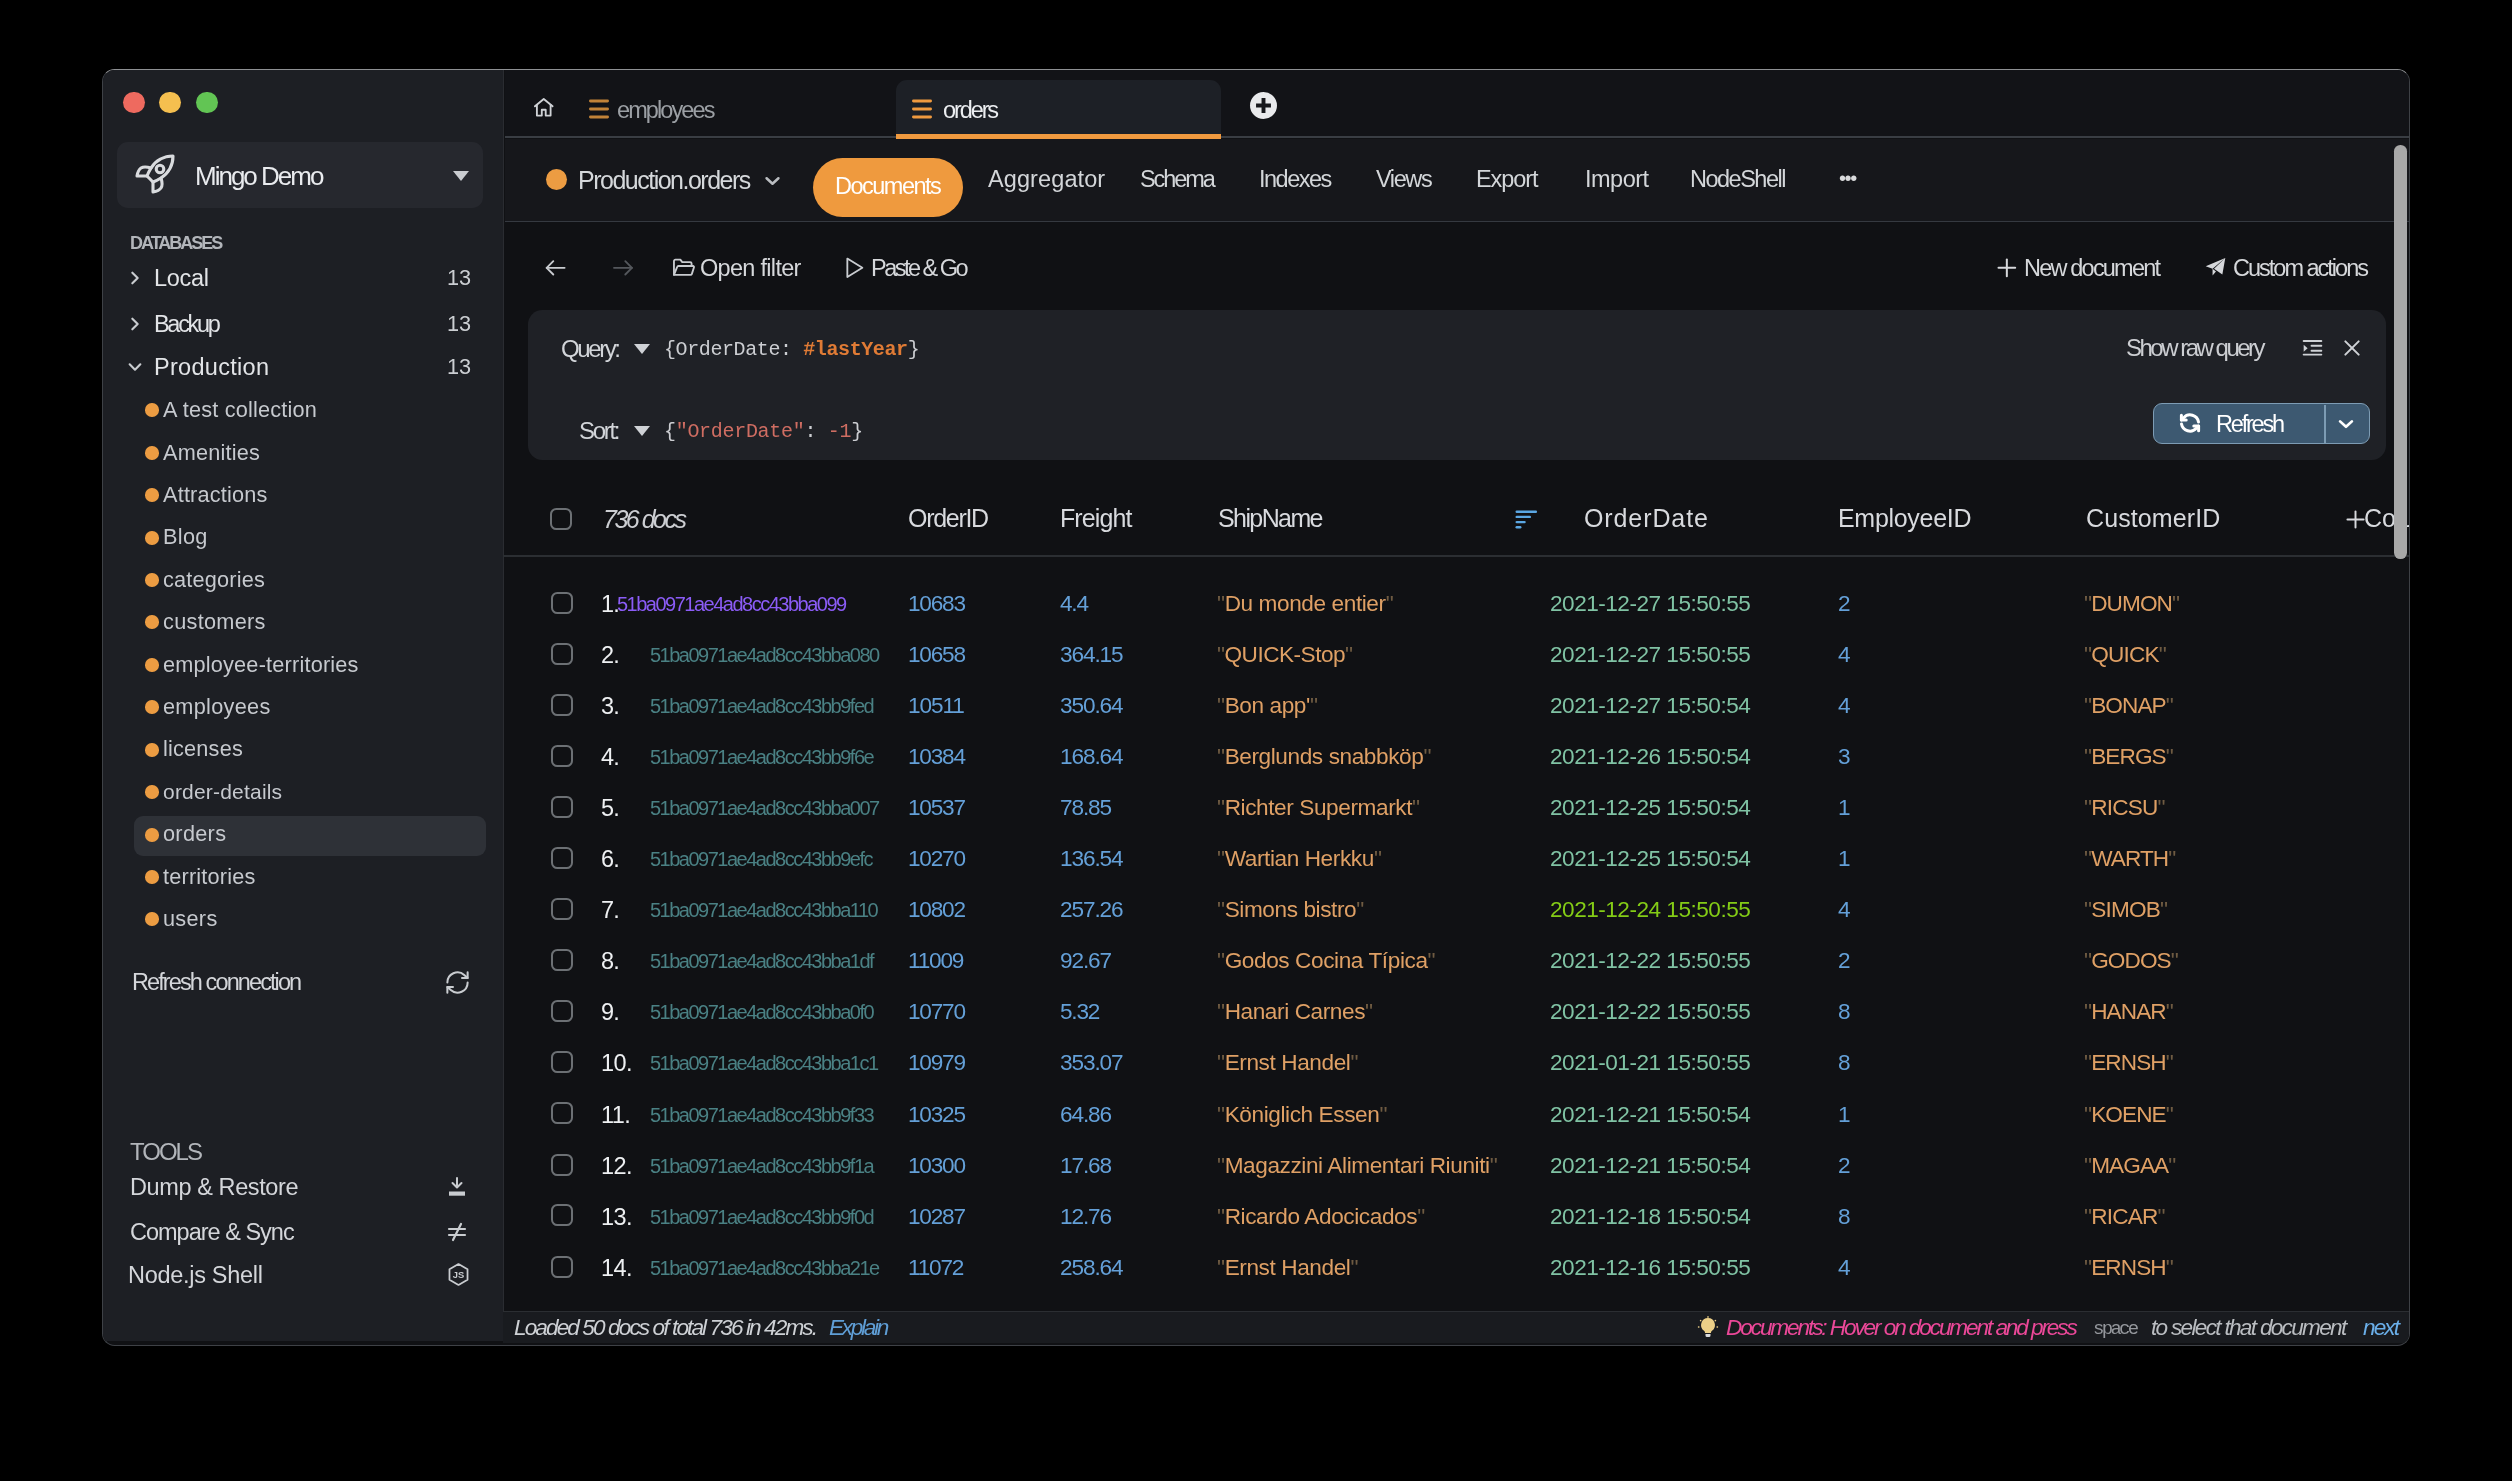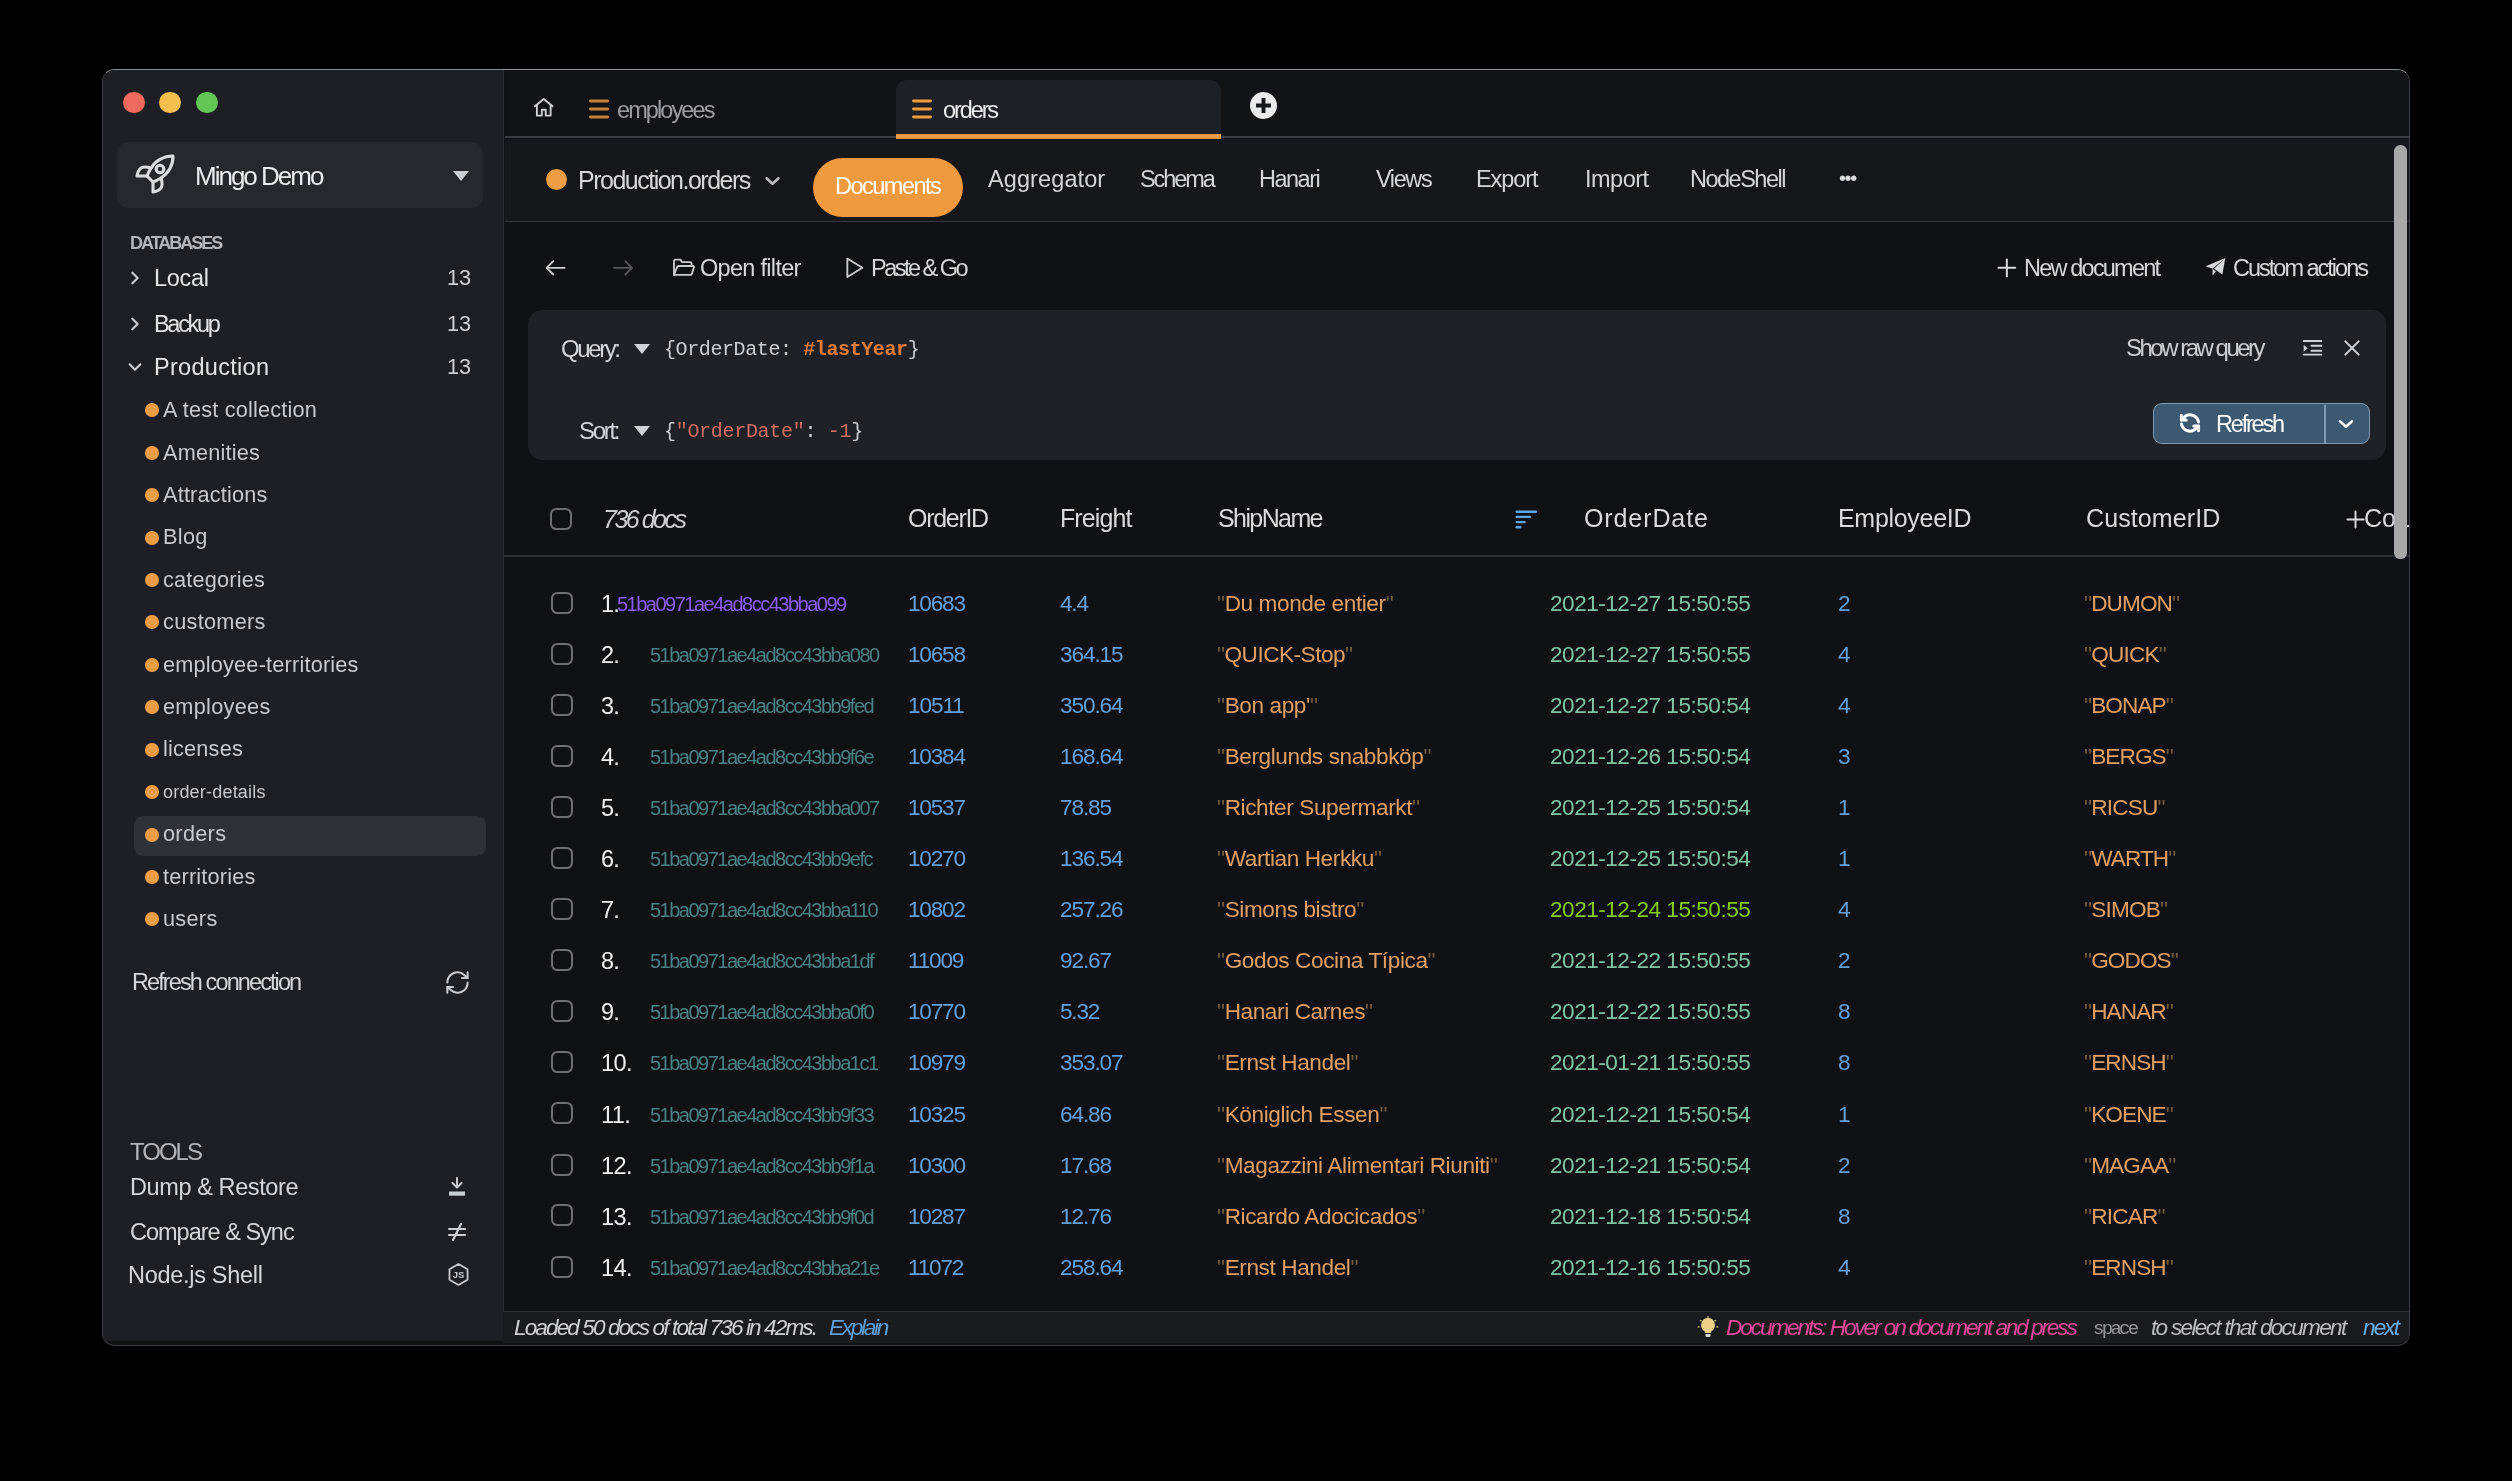--- a/index.html
+++ b/index.html
@@ -55,21 +55,21 @@
 <div class="t" style="left:60px;top:510px;font-family:'Liberation Sans',sans-serif;font-size:21.7px;color:#c6c9ce;letter-spacing:0.2px;">categories</div>
 <div class="dot" style="left:42px;top:545px;"></div>
 <div class="t" style="left:60px;top:552px;font-family:'Liberation Sans',sans-serif;font-size:21.7px;color:#c6c9ce;letter-spacing:0.3px;">customers</div>
 <div class="dot" style="left:42px;top:588px;"></div>
 <div class="t" style="left:60px;top:595px;font-family:'Liberation Sans',sans-serif;font-size:21.7px;color:#c6c9ce;letter-spacing:0.2px;">employee-territories</div>
 <div class="dot" style="left:42px;top:630px;"></div>
 <div class="t" style="left:60px;top:637px;font-family:'Liberation Sans',sans-serif;font-size:21.7px;color:#c6c9ce;letter-spacing:0.3px;">employees</div>
 <div class="dot" style="left:42px;top:673px;"></div>
 <div class="t" style="left:60px;top:679px;font-family:'Liberation Sans',sans-serif;font-size:21.7px;color:#c6c9ce;letter-spacing:0.2px;">licenses</div>
 <div class="dot" style="left:42px;top:715px;"></div>
-<div class="t" style="left:60px;top:722px;font-family:'Liberation Sans',sans-serif;font-size:18px;color:#c6c9ce;letter-spacing:0.2px;text-align:right;">order-details</div>
+<div class="t" style="left:60px;top:722px;font-family:'Liberation Sans',sans-serif;font-size:21px;color:#c6c9ce;letter-spacing:0.2px;text-align:right;">order-details</div>
 <div class="dot" style="left:42px;top:758px;"></div>
 <div class="t" style="left:60px;top:764px;font-family:'Liberation Sans',sans-serif;font-size:21.7px;color:#c6c9ce;letter-spacing:0.3px;">orders</div>
 <div class="dot" style="left:42px;top:800px;"></div>
 <div class="t" style="left:60px;top:807px;font-family:'Liberation Sans',sans-serif;font-size:21.7px;color:#c6c9ce;letter-spacing:0.2px;">territories</div>
 <div class="dot" style="left:42px;top:842px;"></div>
 <div class="t" style="left:60px;top:849px;font-family:'Liberation Sans',sans-serif;font-size:21.7px;color:#c6c9ce;letter-spacing:0.3px;">users</div>
 <div class="t" style="left:29px;top:912px;font-family:'Liberation Sans',sans-serif;font-size:23.5px;color:#d4d6da;letter-spacing:-1.9px;">Refresh connection</div>
 <svg class="ab" style="left:341px;top:899px;" width="27" height="27" viewBox="0 0 24 24" fill="none" stroke="#c9ccd0" stroke-width="1.8" stroke-linecap="round" stroke-linejoin="round">
 <path d="M21 12a9 9 0 0 1-15 6.7L3 16"></path>
       <path d="M3 12a9 9 0 0 1 15-6.7L21 8"></path>
@@ -121,21 +121,21 @@
     </svg>
 <div class="dot" style="left:443px;top:99px;width:21px;height:21px;"></div>
 <div class="t" style="left:475px;top:110px;font-family:'Liberation Sans',sans-serif;font-size:25px;color:#d5d8db;letter-spacing:-1.5px;">Production.orders</div>
 <svg class="ab" style="left:661px;top:104px;" width="17" height="13.5" viewBox="0 0 20 16" fill="none" stroke="#babdc1" stroke-width="3" stroke-linecap="round" stroke-linejoin="round">
       <path d="M3 5l7 6.5 7-6.5"></path>
     </svg>
 <div class="ab" style="left:710px;top:88px;width:150px;height:59px;background:#ef9a3e;border-radius:30px;"></div>
 <div class="t" style="left:732px;top:116px;font-family:'Liberation Sans',sans-serif;font-size:23.5px;color:#ffffff;letter-spacing:-1.5px;">Documents</div>
 <div class="t" style="left:885px;top:109px;font-family:'Liberation Sans',sans-serif;font-size:23.5px;color:#d3d6d9;letter-spacing:0.1px;">Aggregator</div>
 <div class="t" style="left:1037px;top:109px;font-family:'Liberation Sans',sans-serif;font-size:23.5px;color:#d3d6d9;letter-spacing:-2.1px;">Schema</div>
-<div class="t" style="left:1156px;top:109px;font-family:'Liberation Sans',sans-serif;font-size:23.5px;color:#d3d6d9;letter-spacing:-1.5px;">Hanari</div>
+<div class="t" style="left:1156px;top:109px;font-family:'Liberation Sans',sans-serif;font-size:23.5px;color:#d3d6d9;letter-spacing:-1.5px;">Indexes</div>
 <div class="t" style="left:1273px;top:109px;font-family:'Liberation Sans',sans-serif;font-size:23.5px;color:#d3d6d9;letter-spacing:-1.4px;">Views</div>
 <div class="t" style="left:1373px;top:109px;font-family:'Liberation Sans',sans-serif;font-size:23.5px;color:#d3d6d9;letter-spacing:-1.1px;">Export</div>
 <div class="t" style="left:1482px;top:109px;font-family:'Liberation Sans',sans-serif;font-size:23.5px;color:#d3d6d9;letter-spacing:-0.5px;">Import</div>
 <div class="t" style="left:1587px;top:109px;font-family:'Liberation Sans',sans-serif;font-size:23.5px;color:#d3d6d9;letter-spacing:-1.5px;">NodeShell</div>
 <div class="t" style="left:1736px;top:108px;font-family:'Liberation Sans',sans-serif;font-size:20px;color:#d9dadc;letter-spacing:-1.4px;">•••</div>
 <svg class="ab" style="left:441px;top:187px;" width="22.6" height="21.7" viewBox="0 0 34 28" fill="none" stroke="#c9ccd0" stroke-width="2.8" stroke-linecap="round" stroke-linejoin="round">
       <path d="M31 14H4"></path>
       <path d="M14 4L4 14l10 10"></path>
     </svg>
 <svg class="ab" style="left:509px;top:187px;" width="22.6" height="21.7" viewBox="0 0 34 28" fill="none" stroke="#54575c" stroke-width="2.8" stroke-linecap="round" stroke-linejoin="round">

